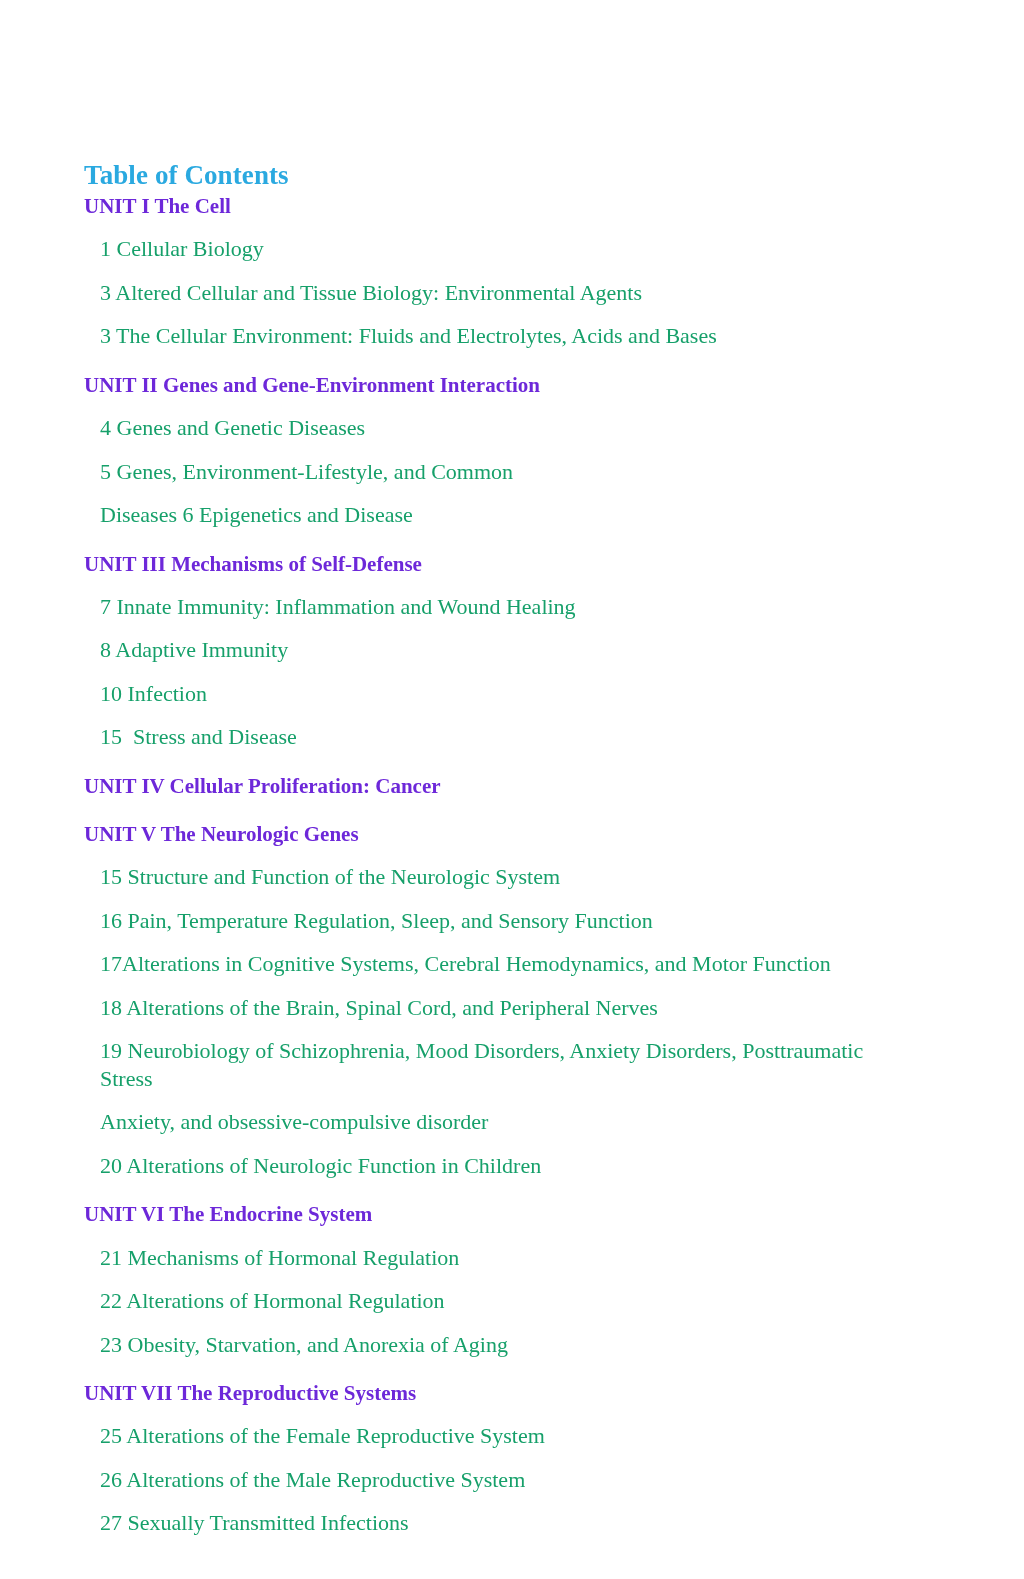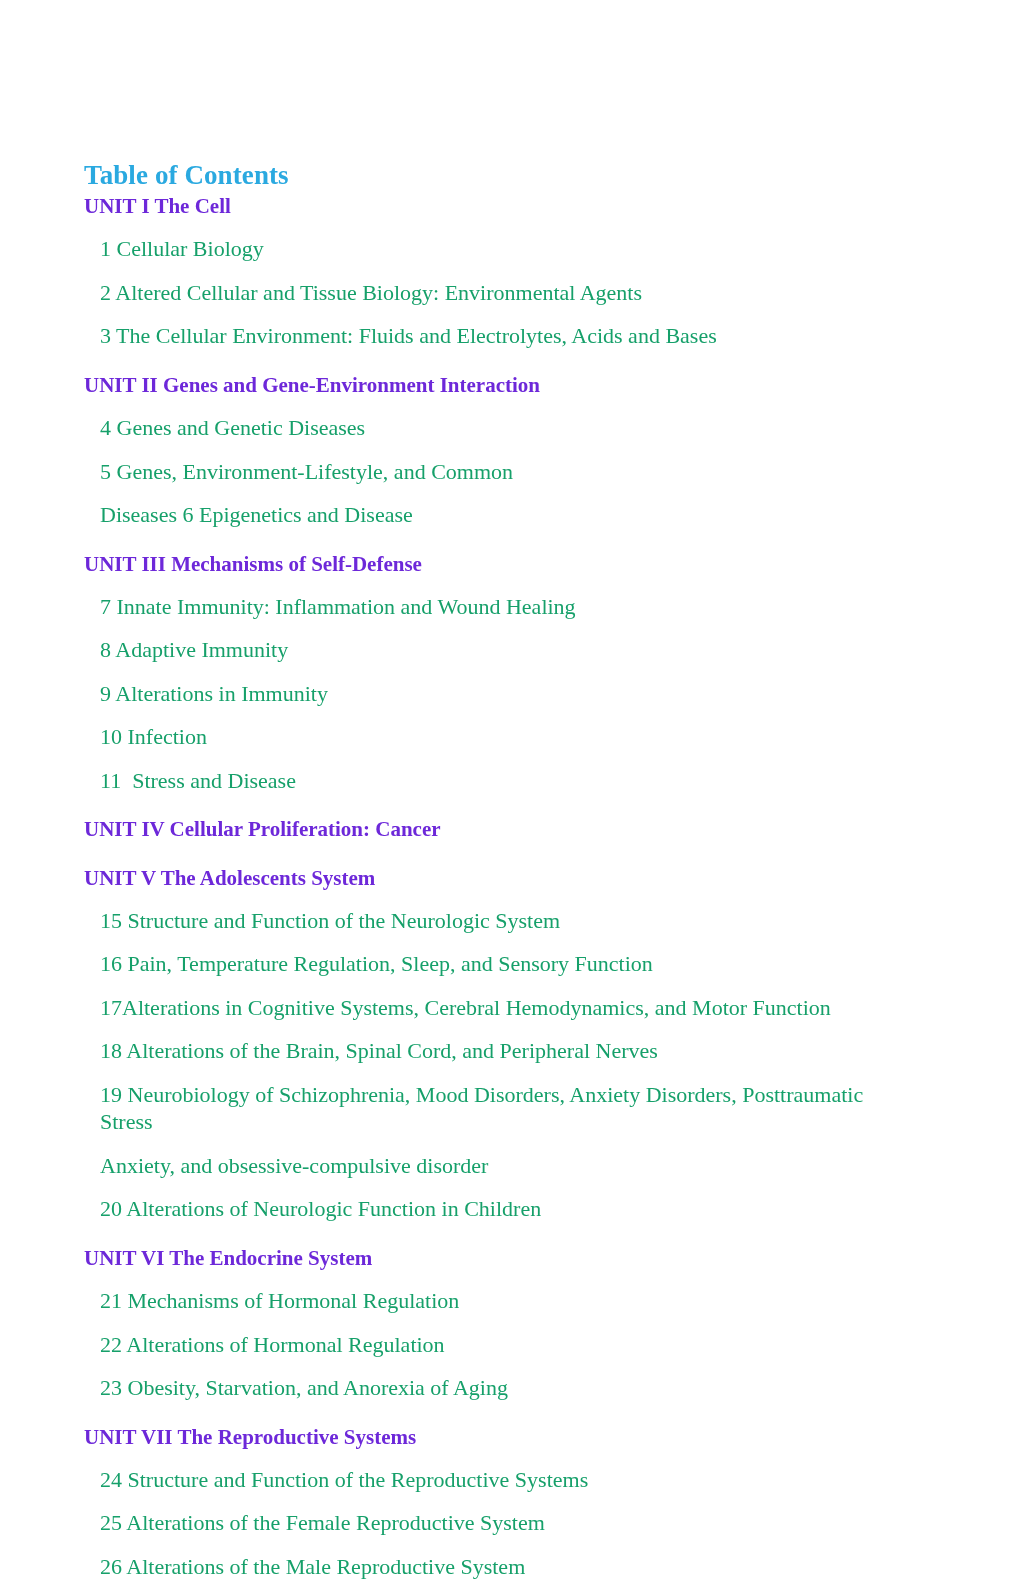--- a/index.html
+++ b/index.html
@@ -56,63 +56,61 @@
 </head>
 <body>
 
 <div class="page">
 
   <h1 class="toc-title">Table of Contents</h1>
 
   <div class="unit-block first-block">
     <div class="unit-heading">UNIT I The Cell</div>
     <div class="chapter-line">1 Cellular Biology</div>
-    <div class="chapter-line">2 Altered Cellular and Tissue Biology: Environmental Agents</div>
+    <div class="chapter-line">3 Altered Cellular and Tissue Biology: Environmental Agents</div>
     <div class="chapter-line">3 The Cellular Environment: Fluids and Electrolytes, Acids and Bases</div>
   </div>
 
   <div class="unit-block">
     <div class="unit-heading">UNIT II Genes and Gene-Environment Interaction</div>
     <div class="chapter-line">4 Genes and Genetic Diseases</div>
     <div class="chapter-line">5 Genes, Environment-Lifestyle, and Common</div>
     <div class="chapter-line">Diseases 6 Epigenetics and Disease</div>
   </div>
 
   <div class="unit-block">
     <div class="unit-heading">UNIT III Mechanisms of Self-Defense</div>
     <div class="chapter-line">7 Innate Immunity: Inflammation and Wound Healing</div>
     <div class="chapter-line">8 Adaptive Immunity</div>
-    <div class="chapter-line">9 Alterations in Immunity</div>
     <div class="chapter-line">10 Infection</div>
-    <div class="chapter-line">11  Stress and Disease</div>
+    <div class="chapter-line">15  Stress and Disease</div>
   </div>
 
   <div class="unit-block">
     <div class="unit-heading">UNIT IV Cellular Proliferation: Cancer</div>
   </div>
 
   <div class="unit-block">
-    <div class="unit-heading">UNIT V The Adolescents System</div>
+    <div class="unit-heading">UNIT V The Neurologic Genes</div>
     <div class="chapter-line">15 Structure and Function of the Neurologic System</div>
     <div class="chapter-line">16 Pain, Temperature Regulation, Sleep, and Sensory Function</div>
     <div class="chapter-line">17Alterations in Cognitive Systems, Cerebral Hemodynamics, and Motor Function</div>
     <div class="chapter-line">18 Alterations of the Brain, Spinal Cord, and Peripheral Nerves</div>
     <div class="chapter-line">19 Neurobiology of Schizophrenia, Mood Disorders, Anxiety Disorders, Posttraumatic Stress</div>
     <div class="chapter-line">Anxiety, and obsessive-compulsive disorder</div>
     <div class="chapter-line">20 Alterations of Neurologic Function in Children</div>
   </div>
 
   <div class="unit-block">
     <div class="unit-heading">UNIT VI The Endocrine System</div>
     <div class="chapter-line">21 Mechanisms of Hormonal Regulation</div>
     <div class="chapter-line">22 Alterations of Hormonal Regulation</div>
     <div class="chapter-line">23 Obesity, Starvation, and Anorexia of Aging</div>
   </div>
 
   <div class="unit-block">
     <div class="unit-heading">UNIT VII The Reproductive Systems</div>
-    <div class="chapter-line">24 Structure and Function of the Reproductive Systems</div>
     <div class="chapter-line">25 Alterations of the Female Reproductive System</div>
     <div class="chapter-line">26 Alterations of the Male Reproductive System</div>
     <div class="chapter-line">27 Sexually Transmitted Infections</div>
   </div>
 
 </div>
 
 </body></html>

